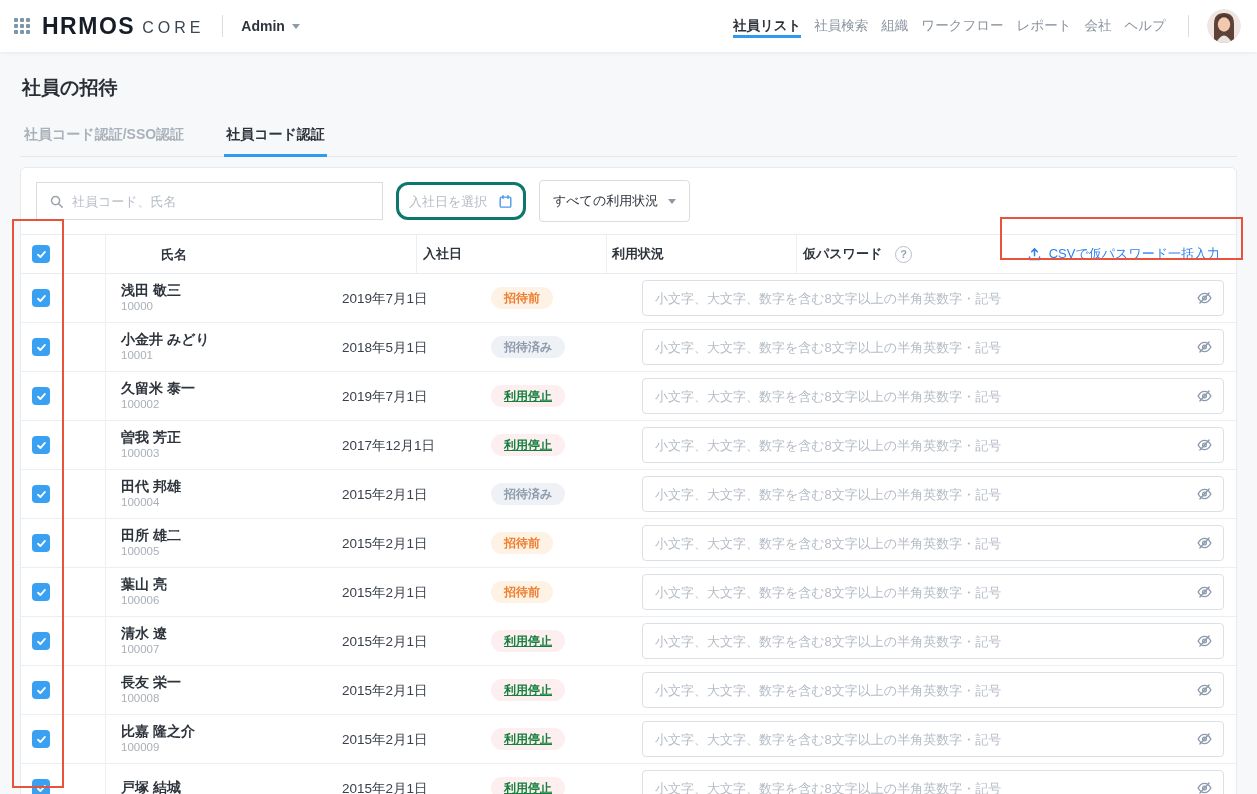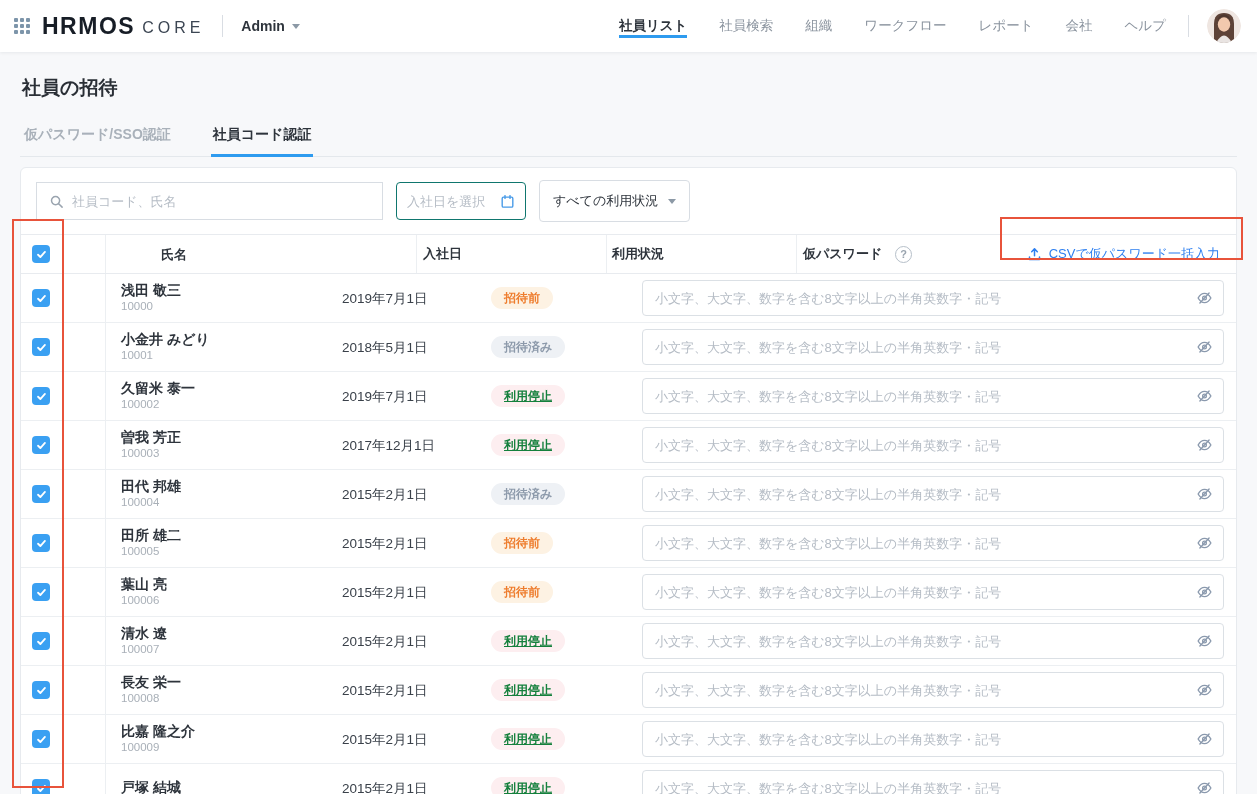--- a/index.html
+++ b/index.html
@@ -21,21 +21,21 @@
   }
   .topbar .left, .topbar .right { display: flex; align-items: center; }
   .topbar .right { margin-left: auto; }
   .grid-icon { display: grid; grid-template-columns: repeat(3, 4px); grid-gap: 2px; margin-right: 12px; }
   .grid-icon i { width: 4px; height: 4px; background: #7d95aa; border-radius: 1px; }
   .logo-primary { font-size: 23px; font-weight: 800; letter-spacing: 1.5px; color: #171d26; }
   .logo-secondary { font-size: 16px; font-weight: 400; letter-spacing: 4px; color: #3c4653; margin-left: 7px; padding-top: 3px; }
   .vdiv { width: 1px; height: 22px; background: #d9dde3; margin: 0 18px; align-self: center; }
   .account { display: flex; align-items: center; gap: 7px; font-size: 14px; font-weight: 700; color: #2e343c; cursor: pointer; }
   .caret { width: 0; height: 0; border-left: 4.5px solid transparent; border-right: 4.5px solid transparent; border-top: 5px solid #8c99a6; display: inline-block; }
-  .nav { display: flex; align-items: flex-start; gap: 32px; margin-right: 4px; }
+  .nav { display: flex; align-items: flex-start; gap: 13px; margin-right: 4px; }
   .nav-item {
     display: flex; align-items: center; font-size: 13.5px; color: #8a939e;
     border-bottom: 3px solid transparent; border-top: 3px solid transparent;
     cursor: pointer; white-space: nowrap;
   }
   .nav-item.active { color: #2e343c; font-weight: 700; border-bottom-color: #2e9bef; }
   .avatar { width: 34px; height: 34px; border-radius: 50%; overflow: hidden; align-self: center; cursor: pointer; flex: none; }
 
   
   .content { padding: 0 20px; }
@@ -45,21 +45,21 @@
   .tab { font-size: 14px; font-weight: 700; color: #a9b1ba; padding: 0 2px 10px; border-bottom: 3px solid transparent; margin-bottom: -1px; cursor: pointer; }
   .tab.active { color: #2e343c; border-bottom-color: #2e9bef; }
 
   
   .card { background: #fff; border: 1px solid #e7eaee; border-radius: 6px; margin-top: 10px; height: 660px; }
 
   .filterbar { display: flex; align-items: center; gap: 13px; padding: 12px 15px; }
   .search-box { width: 347px; height: 38px; border: 1px solid #d8dde3; border-radius: 0; display: flex; align-items: center; padding: 0 12px; gap: 8px; background: #fff; }
   .search-box input, .date-box input { border: none; outline: none; flex: 1; font-size: 13px; color: #333; font-family: inherit; min-width: 0; background: transparent; }
   .search-box input::placeholder, .date-box input::placeholder, .pw-input::placeholder { color: #b5bcc5; }
-  .date-box { width: 130px; height: 38px; border: 1px solid #0f766e; border-radius: 4px; display: flex; align-items: center; padding: 0 10px; gap: 6px; background: #fff; }
+  .date-box { width: 130px; height: 38px; border: 3px solid #0f766e; border-radius: 12px; display: flex; align-items: center; padding: 0 10px; gap: 6px; background: #fff; }
   .status-select { height: 42px; border: 1px solid #d8dde3; border-radius: 4px; display: flex; align-items: center; padding: 0 13px; gap: 10px; font-size: 13px; color: #2e343c; cursor: pointer; background: #fff; }
 
   
   .thead { display: flex; align-items: center; height: 40px; border-top: 1px solid #e8ebef; border-bottom: 1px solid #e8ebef; gap: 40px; }
   .cell-check { width: 85px; flex: none; padding-left: 11px; display: flex; align-items: center; align-self: stretch; border-right: 1px solid #eceff2; }
   .cell-name { width: 230px; flex: none; padding-left: 15px; }
   .cell-date { width: 150px; flex: none; padding-left: 6px; }
   .cell-status { width: 150px; flex: none; padding-left: 5px; }
   .cell-pw { flex: 1; display: flex; align-items: center; padding: 0 12px 0 6px; }
   .thead .cell-date, .thead .cell-status, .thead .cell-pw { border-left: 1px solid #eceff2; align-self: stretch; display: flex; align-items: center; }
@@ -131,21 +131,21 @@
         <path d="M9 34 Q13 26.5 17 26.5 Q21 26.5 25 34 Z" fill="#e9e4e2"></path>
       </svg>
     </span>
   </div>
 </header>
 
 <main class="content">
   <h1 class="page-title">社員の招待</h1>
 
   <div class="tabs">
-    <span class="tab">仮パスワード/SSO認証</span>
+    <span class="tab">社員コード認証/SSO認証</span>
     <span class="tab active">社員コード認証</span>
   </div>
 
   <section class="card">
 
     <div class="filterbar">
       <div class="search-box">
         <svg width="15" height="15" viewBox="0 0 24 24" fill="none" stroke="#9aa4af" stroke-width="2.4" stroke-linecap="round">
             <circle cx="10.5" cy="10.5" r="6.5"></circle>
             <line x1="15.5" y1="15.5" x2="21" y2="21"></line>

